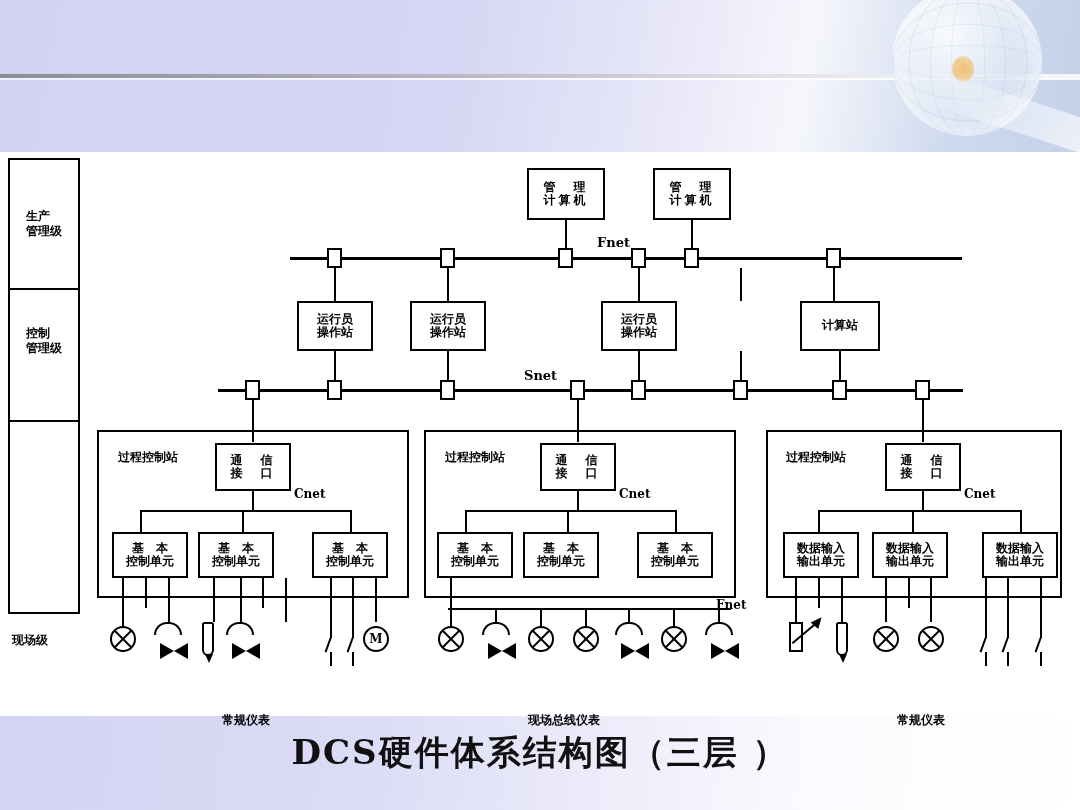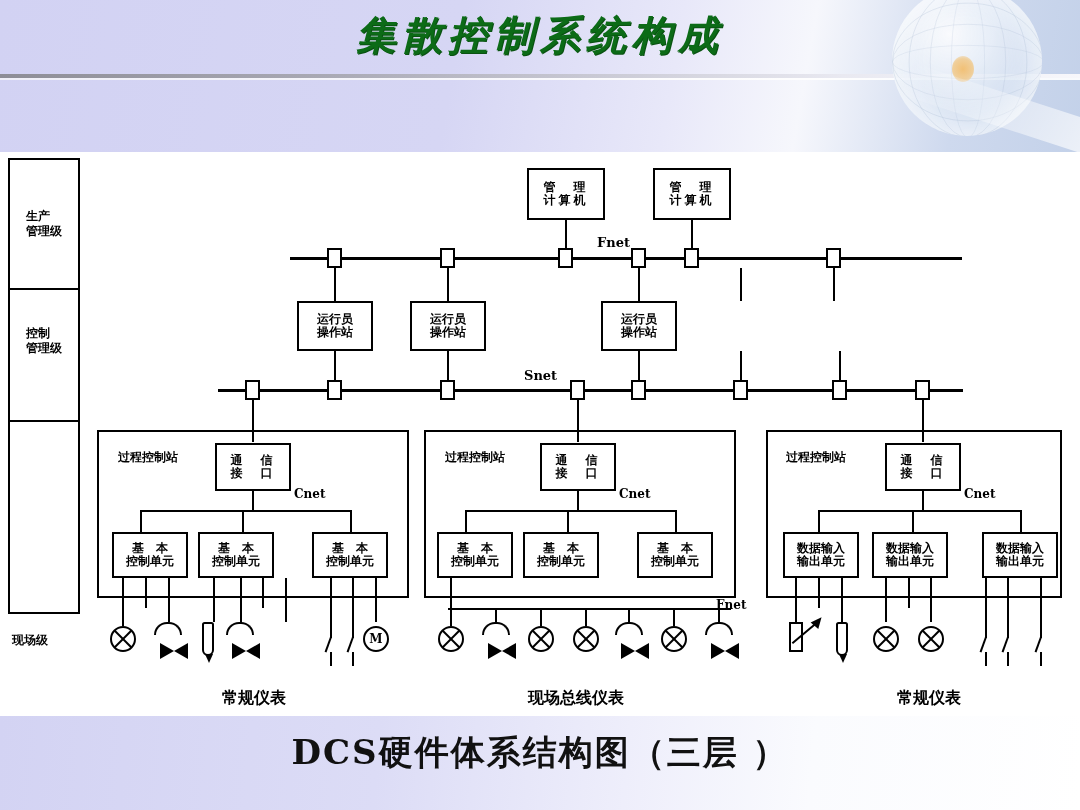--- a/index.html
+++ b/index.html
@@ -94,22 +94,23 @@
   .vline{position:absolute;background:#000;width:2px;}
   .bus{position:absolute;background:#000;height:3px;}
   .node{
     position:absolute;width:15px;height:20px;border:2px solid #000;background:#fff;box-sizing:border-box;
   }
   .netlabel{
     position:absolute;font-size:13px;font-weight:bold;color:#000;
     font-family:"DejaVu Serif","Liberation Serif",serif;white-space:nowrap;
   }
   .caption{
-    position:absolute;font-size:16px;font-weight:bold;color:#000;white-space:nowrap;
+    position:absolute;font-size:12px;font-weight:bold;color:#000;white-space:nowrap;
     font-family:"DejaVu Sans","Liberation Sans",sans-serif;
+    margin-top:24px;
   }
 
   
   .lvl-outer{position:absolute;left:8px;top:158px;width:72px;height:456px;border:2px solid #000;box-sizing:border-box;background:#fff;}
   .lvl-cell{
     position:absolute;left:0;width:68px;box-sizing:border-box;
     display:flex;align-items:center;justify-content:center;
     font-size:12px;font-weight:bold;line-height:1.25;color:#000;
     font-family:"DejaVu Sans","Liberation Sans",sans-serif;
   }
@@ -166,21 +167,20 @@
         <i></i>
         <i></i>
         <i></i>
         <i></i>
         <i></i>
     </div>
     <div class="globe-dot"></div>
     <div class="globe-ray"></div>
   </div>
 
-  <div class="slide-title">集散控制系统构成</div>
   <div class="bottom-title">DCS硬件体系结构图（三层 ）</div>
 
   <div class="lvl-outer"></div>
   <div class="lvl-cell" style="left:10px;top:160px;height:128px;">
     <div>
       <span>生产</span><br>
       <span>管理级</span>
     </div>
   </div>
   <div class="lvl-sep" style="left:10px;top:288px;"></div>
@@ -224,20 +224,23 @@
     <span>运行员</span>
     <span>操作站</span>
   </div>
   <div class="box" style="left:410px;top:301px;width:76px;height:50px;">
     <span>运行员</span>
     <span>操作站</span>
   </div>
   <div class="box" style="left:601px;top:301px;width:76px;height:50px;">
     <span>运行员</span>
     <span>操作站</span>
+  </div>
+  <div class="box" style="left:800px;top:301px;width:80px;height:50px;">
+    <span>计算站</span>
   </div>
 
   <div class="vline" style="left:334px;top:351px;height:39px;"></div>
   <div class="vline" style="left:447px;top:351px;height:39px;"></div>
   <div class="vline" style="left:638px;top:351px;height:39px;"></div>
   <div class="vline" style="left:740px;top:351px;height:39px;"></div>
   <div class="vline" style="left:839px;top:351px;height:39px;"></div>
 
   <div class="bus" style="left:218px;top:389px;width:745px;"></div>
   <div class="netlabel" style="left:500px;top:368px;margin-left:24px;">Snet</div>

